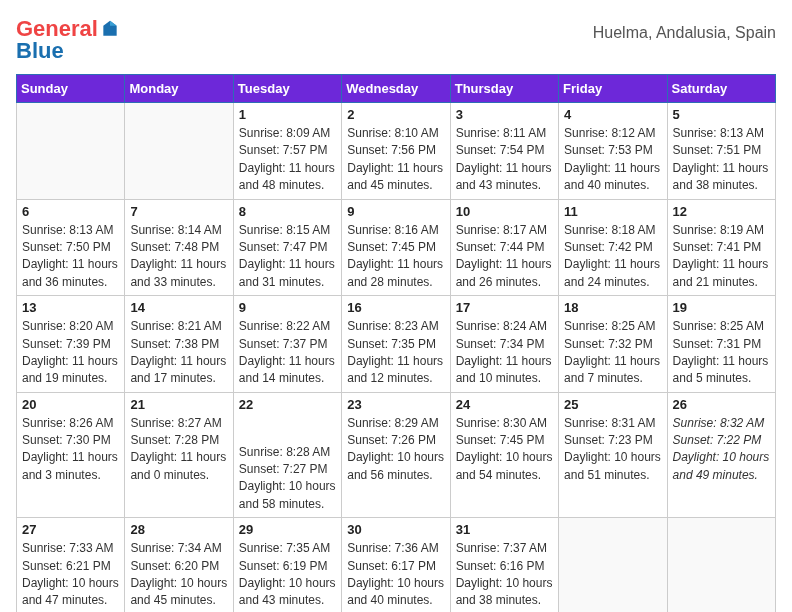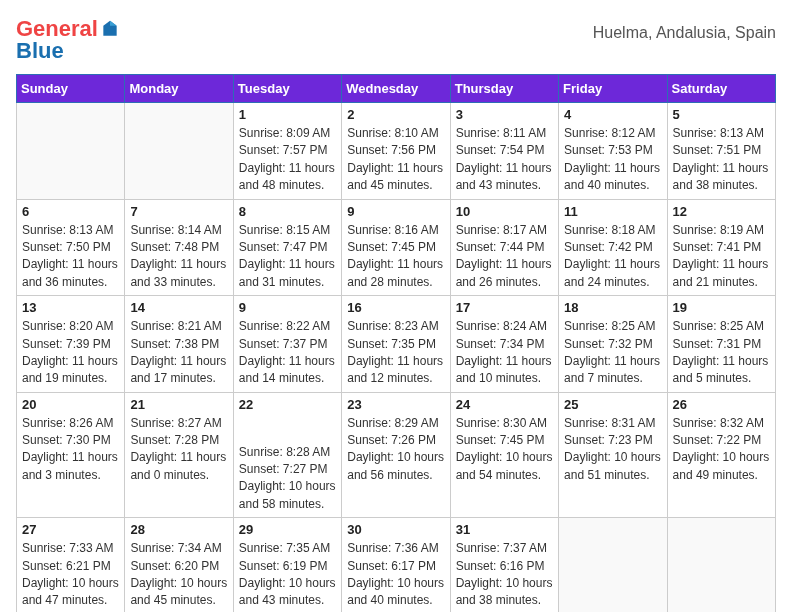--- a/index.html
+++ b/index.html
@@ -271,21 +271,21 @@
 Daylight: 10 hours and 54 minutes.</div>
         </td>
         <td>
           <div class="day-number">25</div>
           <div class="day-info" style="white-space: pre-line;">Sunrise: 8:31 AM
 Sunset: 7:23 PM
 Daylight: 10 hours and 51 minutes.</div>
         </td>
         <td>
           <div class="day-number">26</div>
-          <div class="day-info" style="white-space: pre-line;">Sunrise: 8:32 AM
+          <div class="day-info" style="white-space: pre-line; font-style: italic;">Sunrise: 8:32 AM
 Sunset: 7:22 PM
 Daylight: 10 hours and 49 minutes.</div>
         </td>
       </tr>
       <tr>
         <td>
           <div class="day-number">27</div>
           <div class="day-info" style="white-space: pre-line;">Sunrise: 7:33 AM
 Sunset: 6:21 PM
 Daylight: 10 hours and 47 minutes.</div>

